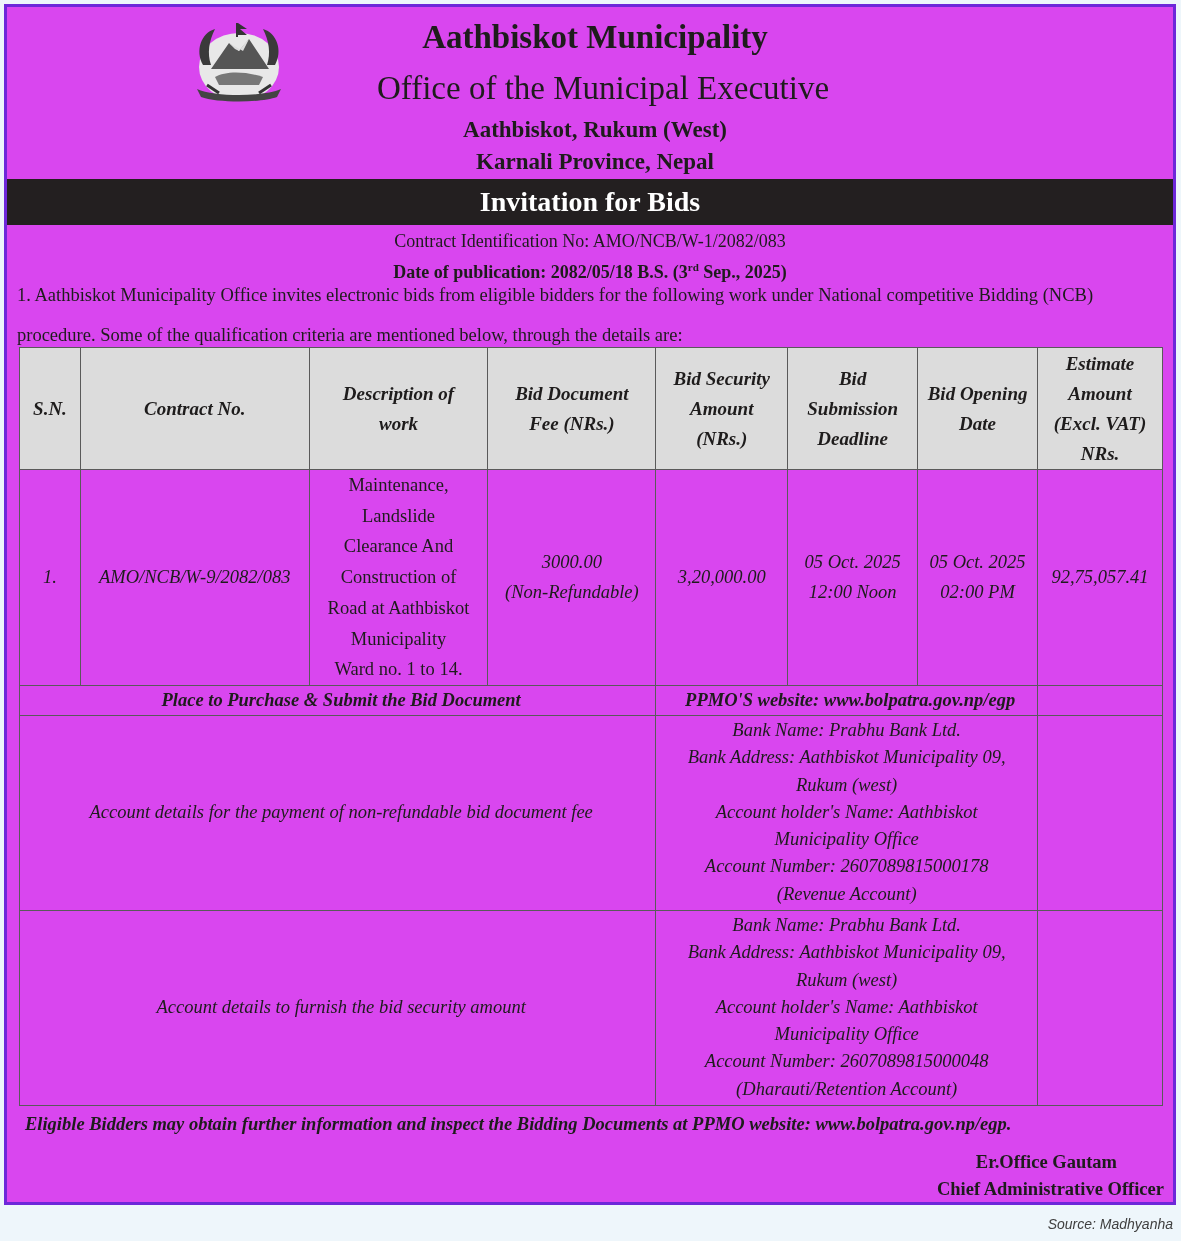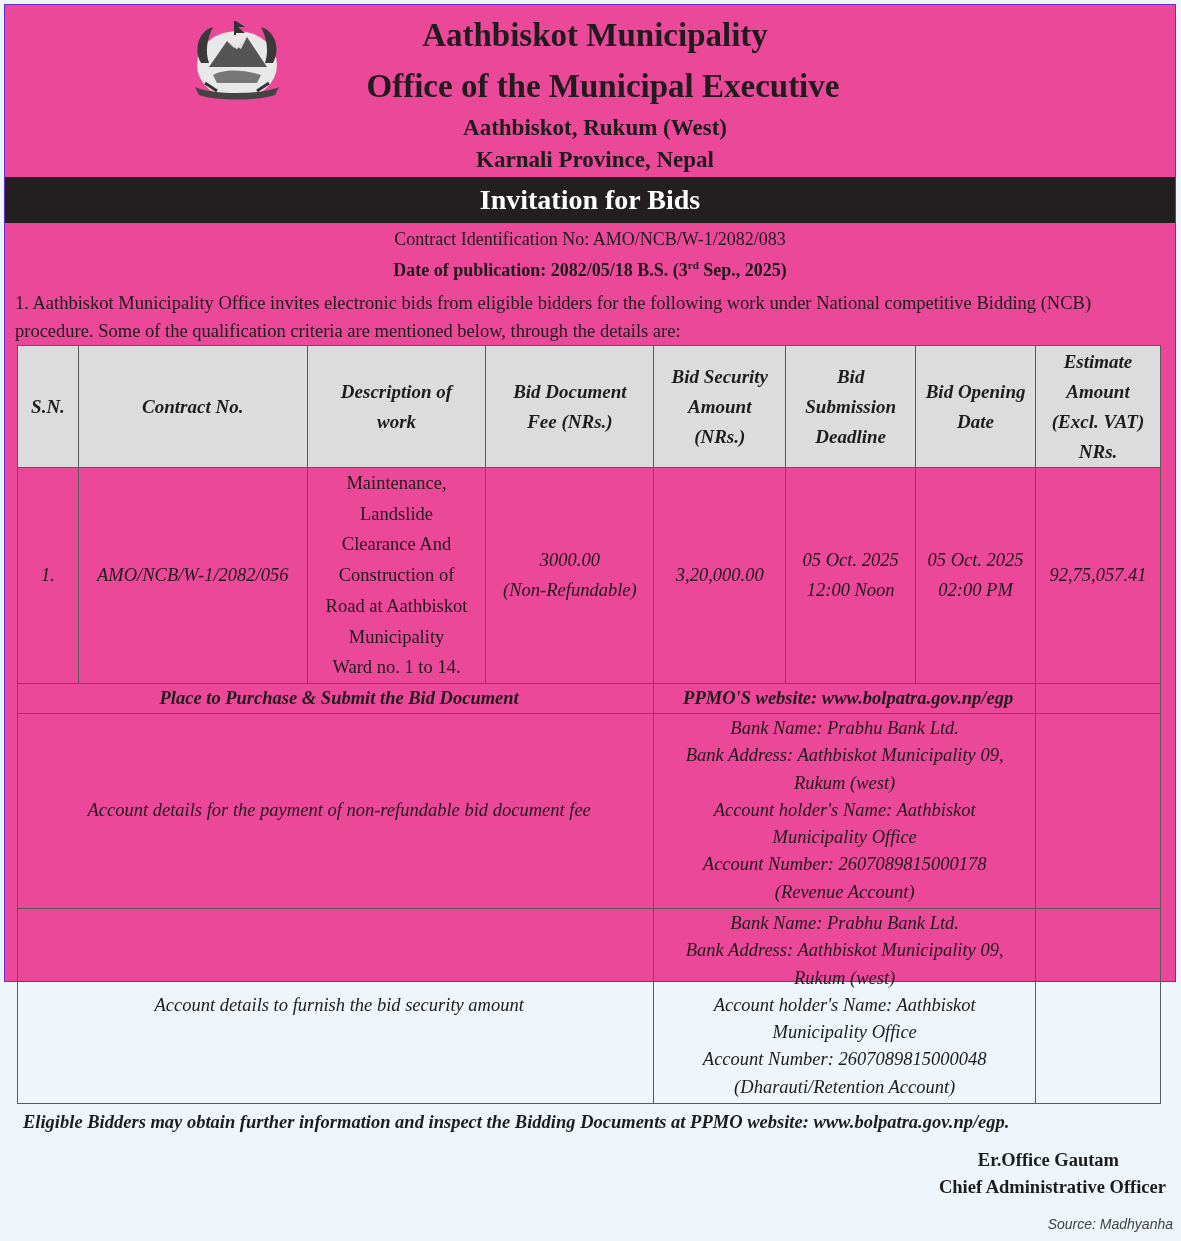--- a/index.html
+++ b/index.html
@@ -2,45 +2,45 @@
 <html><head>
   <meta charset="utf-8">
   <style>
     * { box-sizing: border-box; margin: 0; padding: 0; }
     html, body { width: 1181px; height: 1241px; background: #ffffff; overflow: hidden; }
     body { position: relative; font-family: "Liberation Serif", "DejaVu Serif", serif; color: #1e1c1c; }
 
     .bg-strip { position: absolute; left: 0; top: 0; width: 1181px; height: 1241px; background: #eef6fb; }
 
     .notice {
-      position: absolute; left: 4px; top: 4px; width: 1172px; height: 978px;
-      border: 1px solid #6d28d9; background: #ec4899;
+      position: absolute; left: 4px; top: 4px; width: 1172px; height: 1201px;
+      border: 3px solid #6d28d9; background: #d946ef;
     }
 
     .header { position: relative; height: 170px; }
     .emblem {
       position: absolute; left: 178px; top: 14px; width: 108px; height: 88px;
     }
     .t1 { position: absolute; left: 0; right: 0; top: 12px; text-align: center; font-size: 33px; font-weight: bold; padding-left: 10px; }
-    .t2 { position: absolute; left: 0; right: 0; top: 63px; text-align: center; font-size: 33px; font-weight: bold; padding-left: 26px; }
+    .t2 { position: absolute; left: 0; right: 0; top: 63px; text-align: center; font-size: 33px; font-weight: normal; padding-left: 26px; }
     .t3 { position: absolute; left: 0; right: 0; top: 110px; text-align: center; font-size: 23px; font-weight: bold; padding-left: 10px; }
     .t4 { position: absolute; left: 0; right: 0; top: 142px; text-align: center; font-size: 23px; font-weight: bold; padding-left: 10px; }
 
     .banner {
       position: absolute; left: 0; top: 172px; width: 100%; height: 46px;
       background: #231f20; color: #ffffff; text-align: center;
       font-size: 28px; font-weight: bold; line-height: 46px;
     }
 
     .meta1 { position: absolute; left: 0; right: 0; top: 224px; text-align: center; font-size: 18px; font-weight: normal; }
     .meta2 { position: absolute; left: 0; right: 0; top: 254px; text-align: center; font-size: 18px; font-weight: bold; }
     .meta2 sup { font-size: 11px; }
     .intro {
-      position: absolute; left: 10px; top: 284px; width: 1150px;
-      font-size: 18.5px; line-height: 28px;
+      position: absolute; left: 10px; top: 268px; width: 1150px;
+      font-size: 18.5px; line-height: 40px;
     }
 
     table.bids {
       position: absolute; left: 12px; top: 340px; width: 1144px;
       border-collapse: collapse; font-size: 18.5px;
     }
     table.bids th, table.bids td {
       border: 1.5px solid #5a5a5a; text-align: center; vertical-align: middle;
     }
     table.bids th {
@@ -121,21 +121,21 @@
         <th style="padding:0 18px;">Bid Document Fee (NRs.)</th>
         <th style="padding:2px 10px;">Bid Security Amount (NRs.)</th>
         <th style="padding:0 12px;">Bid Submission Deadline</th>
         <th style="padding:0 4px;">Bid Opening Date</th>
         <th style="padding:0 8px;">Estimate Amount (Excl. VAT) NRs.</th>
       </tr>
     </thead>
     <tbody>
       <tr class="row-main">
         <td>1.</td>
-        <td>AMO/NCB/W-1/2082/056</td>
+        <td>AMO/NCB/W-9/2082/083</td>
         <td class="desc">
           <div>Maintenance,</div>
           <div>Landslide</div>
           <div>Clearance And</div>
           <div>Construction of</div>
           <div>Road at Aathbiskot</div>
           <div>Municipality</div>
           <div>Ward no. 1 to 14.</div>
         </td>
         <td class="multi">

